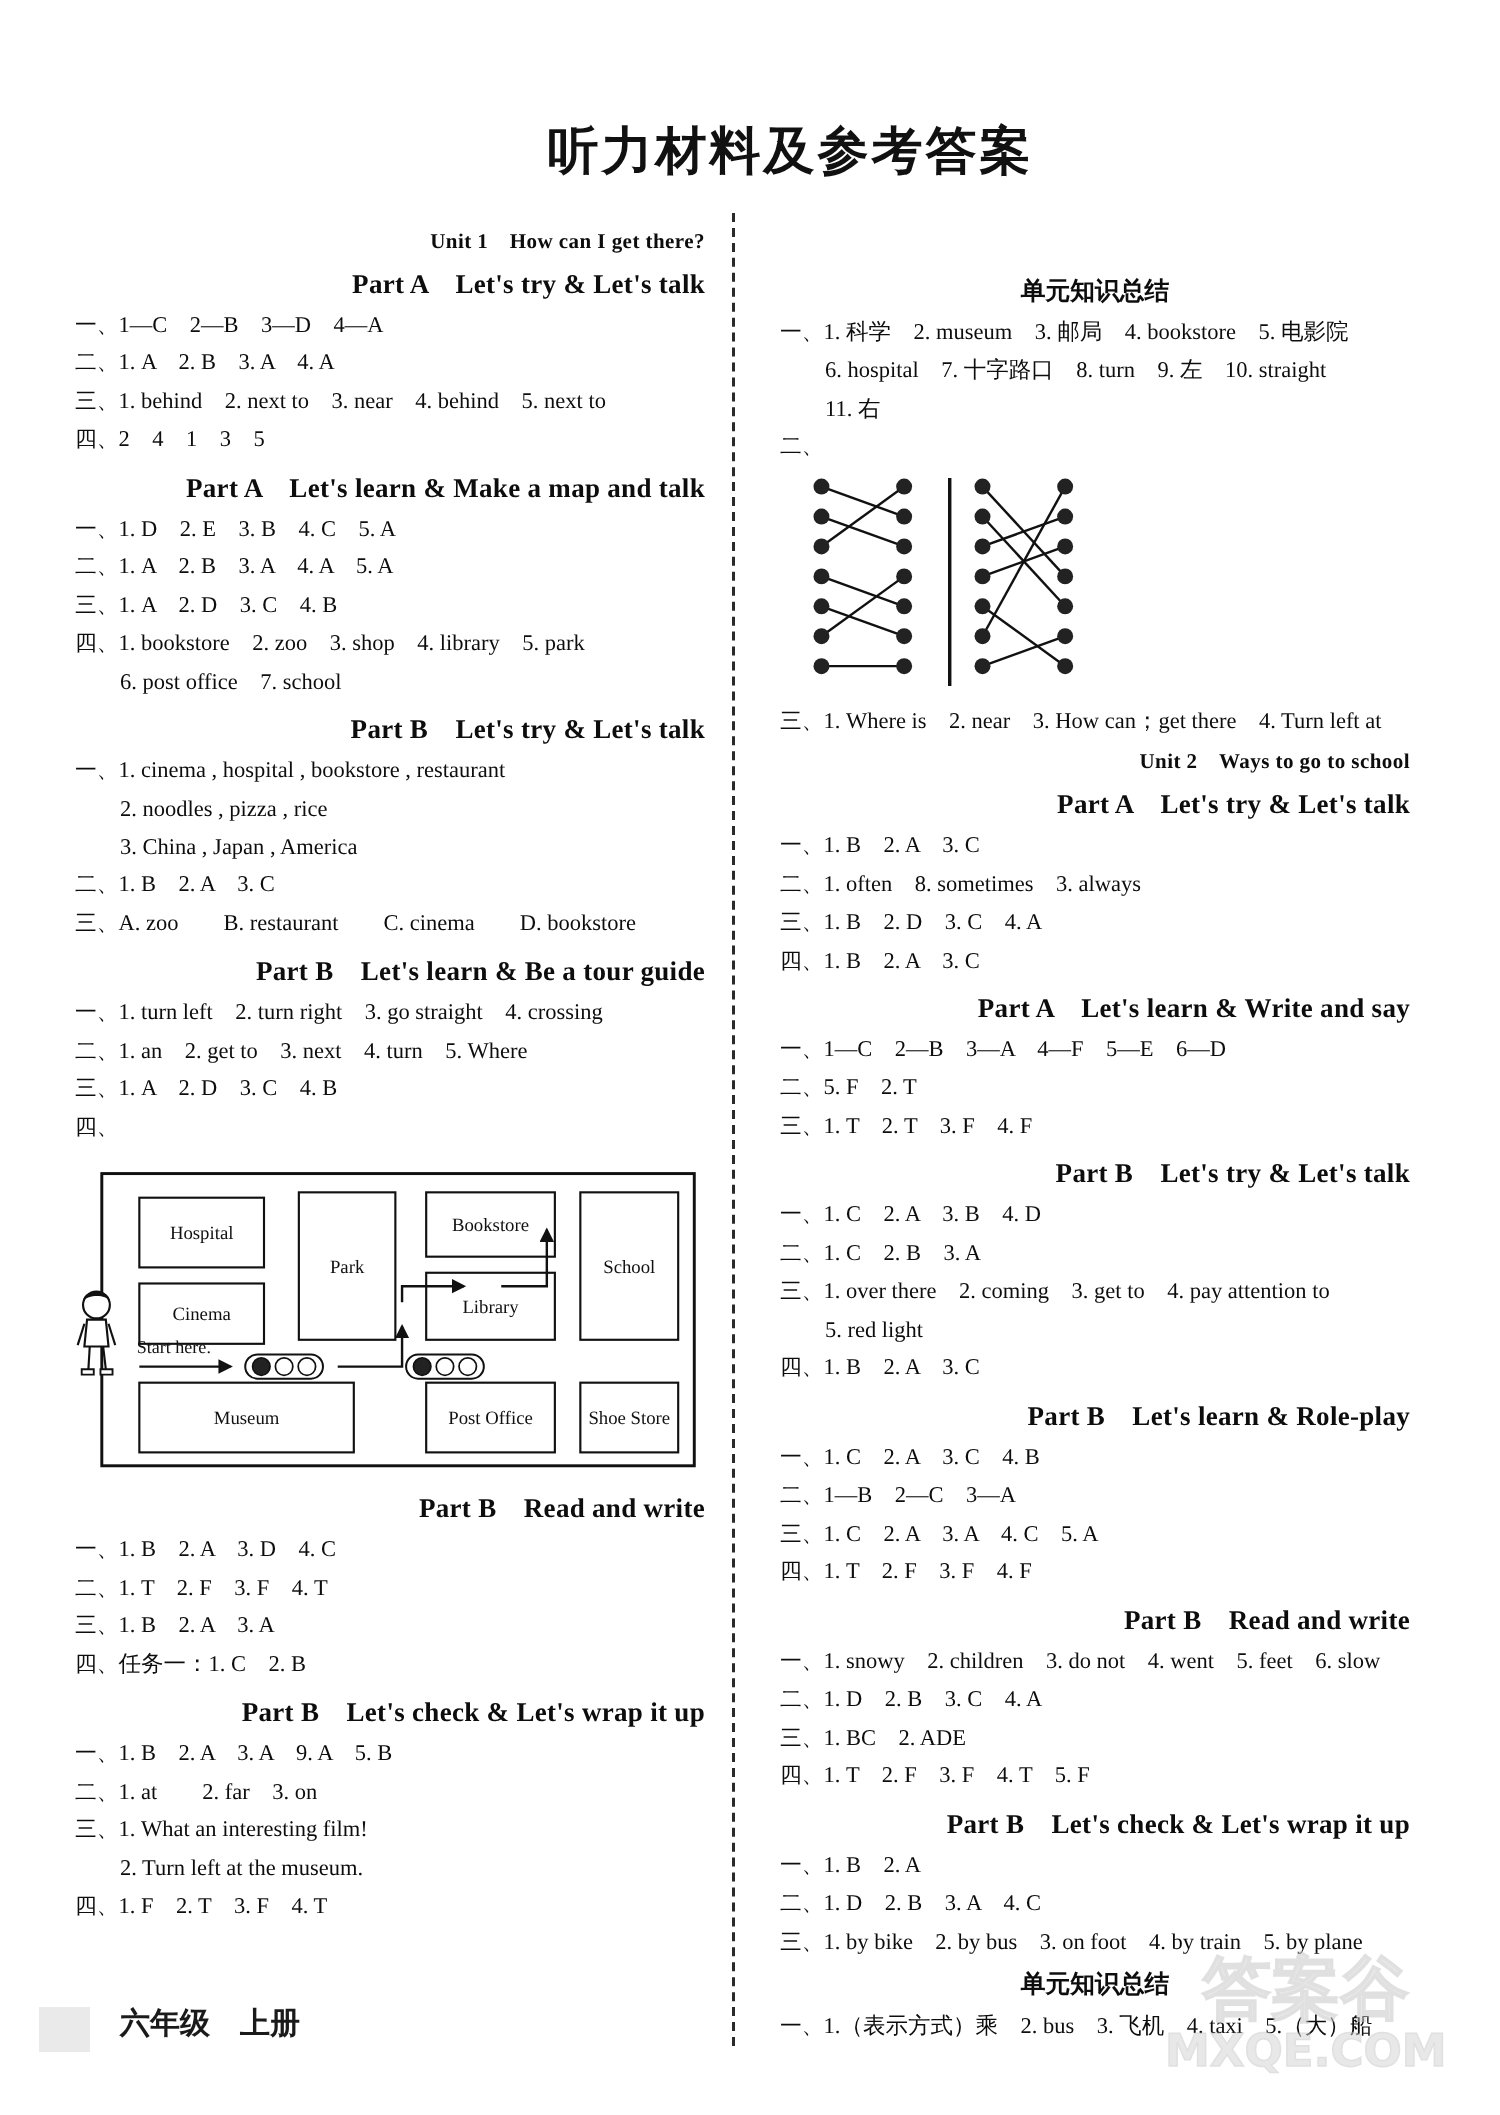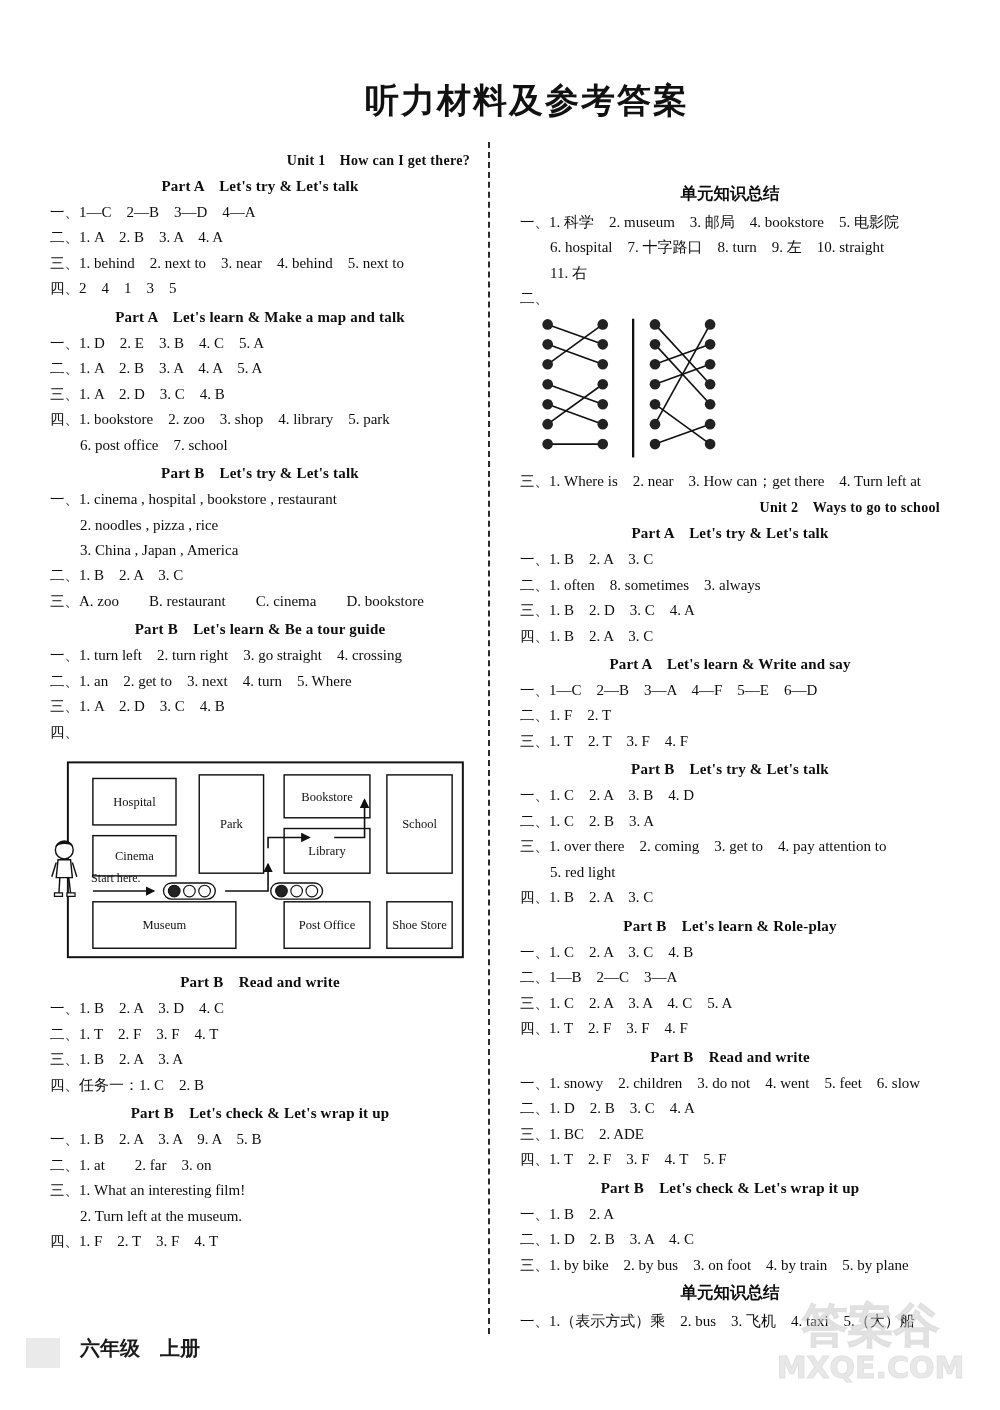--- a/index.html
+++ b/index.html
@@ -34,24 +34,24 @@
   .col-right{padding-left:26px;margin-top:32px;}
 
   .divider{
     width:0;border-left:2px dashed #2a2a2a;
     align-self:stretch;
     margin:-4px 4px 0 4px;
     min-height:1180px;
   }
 
   .sec-head{
-    text-align:center;
+    text-align:right;
     font-family:"Liberation Serif", serif;
     font-weight:700;
-    font-size:15px;
+    font-size:18px;
     margin:7px 0 4px 0;
     letter-spacing:0.2px;
   }
   .unit-head{
     text-align:right;
     font-weight:700;
     font-size:14px;
     margin:6px 0 5px 0;
     letter-spacing:0.3px;
   }
@@ -272,21 +272,21 @@
           </svg></div>
         <div class="ans"><span class="cn">三、</span><span>1. Where is　2. near　3. How can；get there　4. Turn left at</span></div>
         <div class="unit-head">Unit 2　Ways to go to school</div>
         <div class="sec-head">Part A　Let's try &amp; Let's talk</div>
         <div class="ans"><span class="cn">一、</span><span>1. B　2. A　3. C</span></div>
         <div class="ans"><span class="cn">二、</span><span>1. often　8. sometimes　3. always</span></div>
         <div class="ans"><span class="cn">三、</span><span>1. B　2. D　3. C　4. A</span></div>
         <div class="ans"><span class="cn">四、</span><span>1. B　2. A　3. C</span></div>
         <div class="sec-head">Part A　Let's learn &amp; Write and say</div>
         <div class="ans"><span class="cn">一、</span><span>1—C　2—B　3—A　4—F　5—E　6—D</span></div>
-        <div class="ans"><span class="cn">二、</span><span>1. F　2. T</span></div>
+        <div class="ans"><span class="cn">二、</span><span>5. F　2. T</span></div>
         <div class="ans"><span class="cn">三、</span><span>1. T　2. T　3. F　4. F</span></div>
         <div class="sec-head">Part B　Let's try &amp; Let's talk</div>
         <div class="ans"><span class="cn">一、</span><span>1. C　2. A　3. B　4. D</span></div>
         <div class="ans"><span class="cn">二、</span><span>1. C　2. B　3. A</span></div>
         <div class="ans"><span class="cn">三、</span><span>1. over there　2. coming　3. get to　4. pay attention to</span></div>
         <div class="ans indent">5. red light</div>
         <div class="ans"><span class="cn">四、</span><span>1. B　2. A　3. C</span></div>
         <div class="sec-head">Part B　Let's learn &amp; Role-play</div>
         <div class="ans"><span class="cn">一、</span><span>1. C　2. A　3. C　4. B</span></div>
         <div class="ans"><span class="cn">二、</span><span>1—B　2—C　3—A</span></div>

